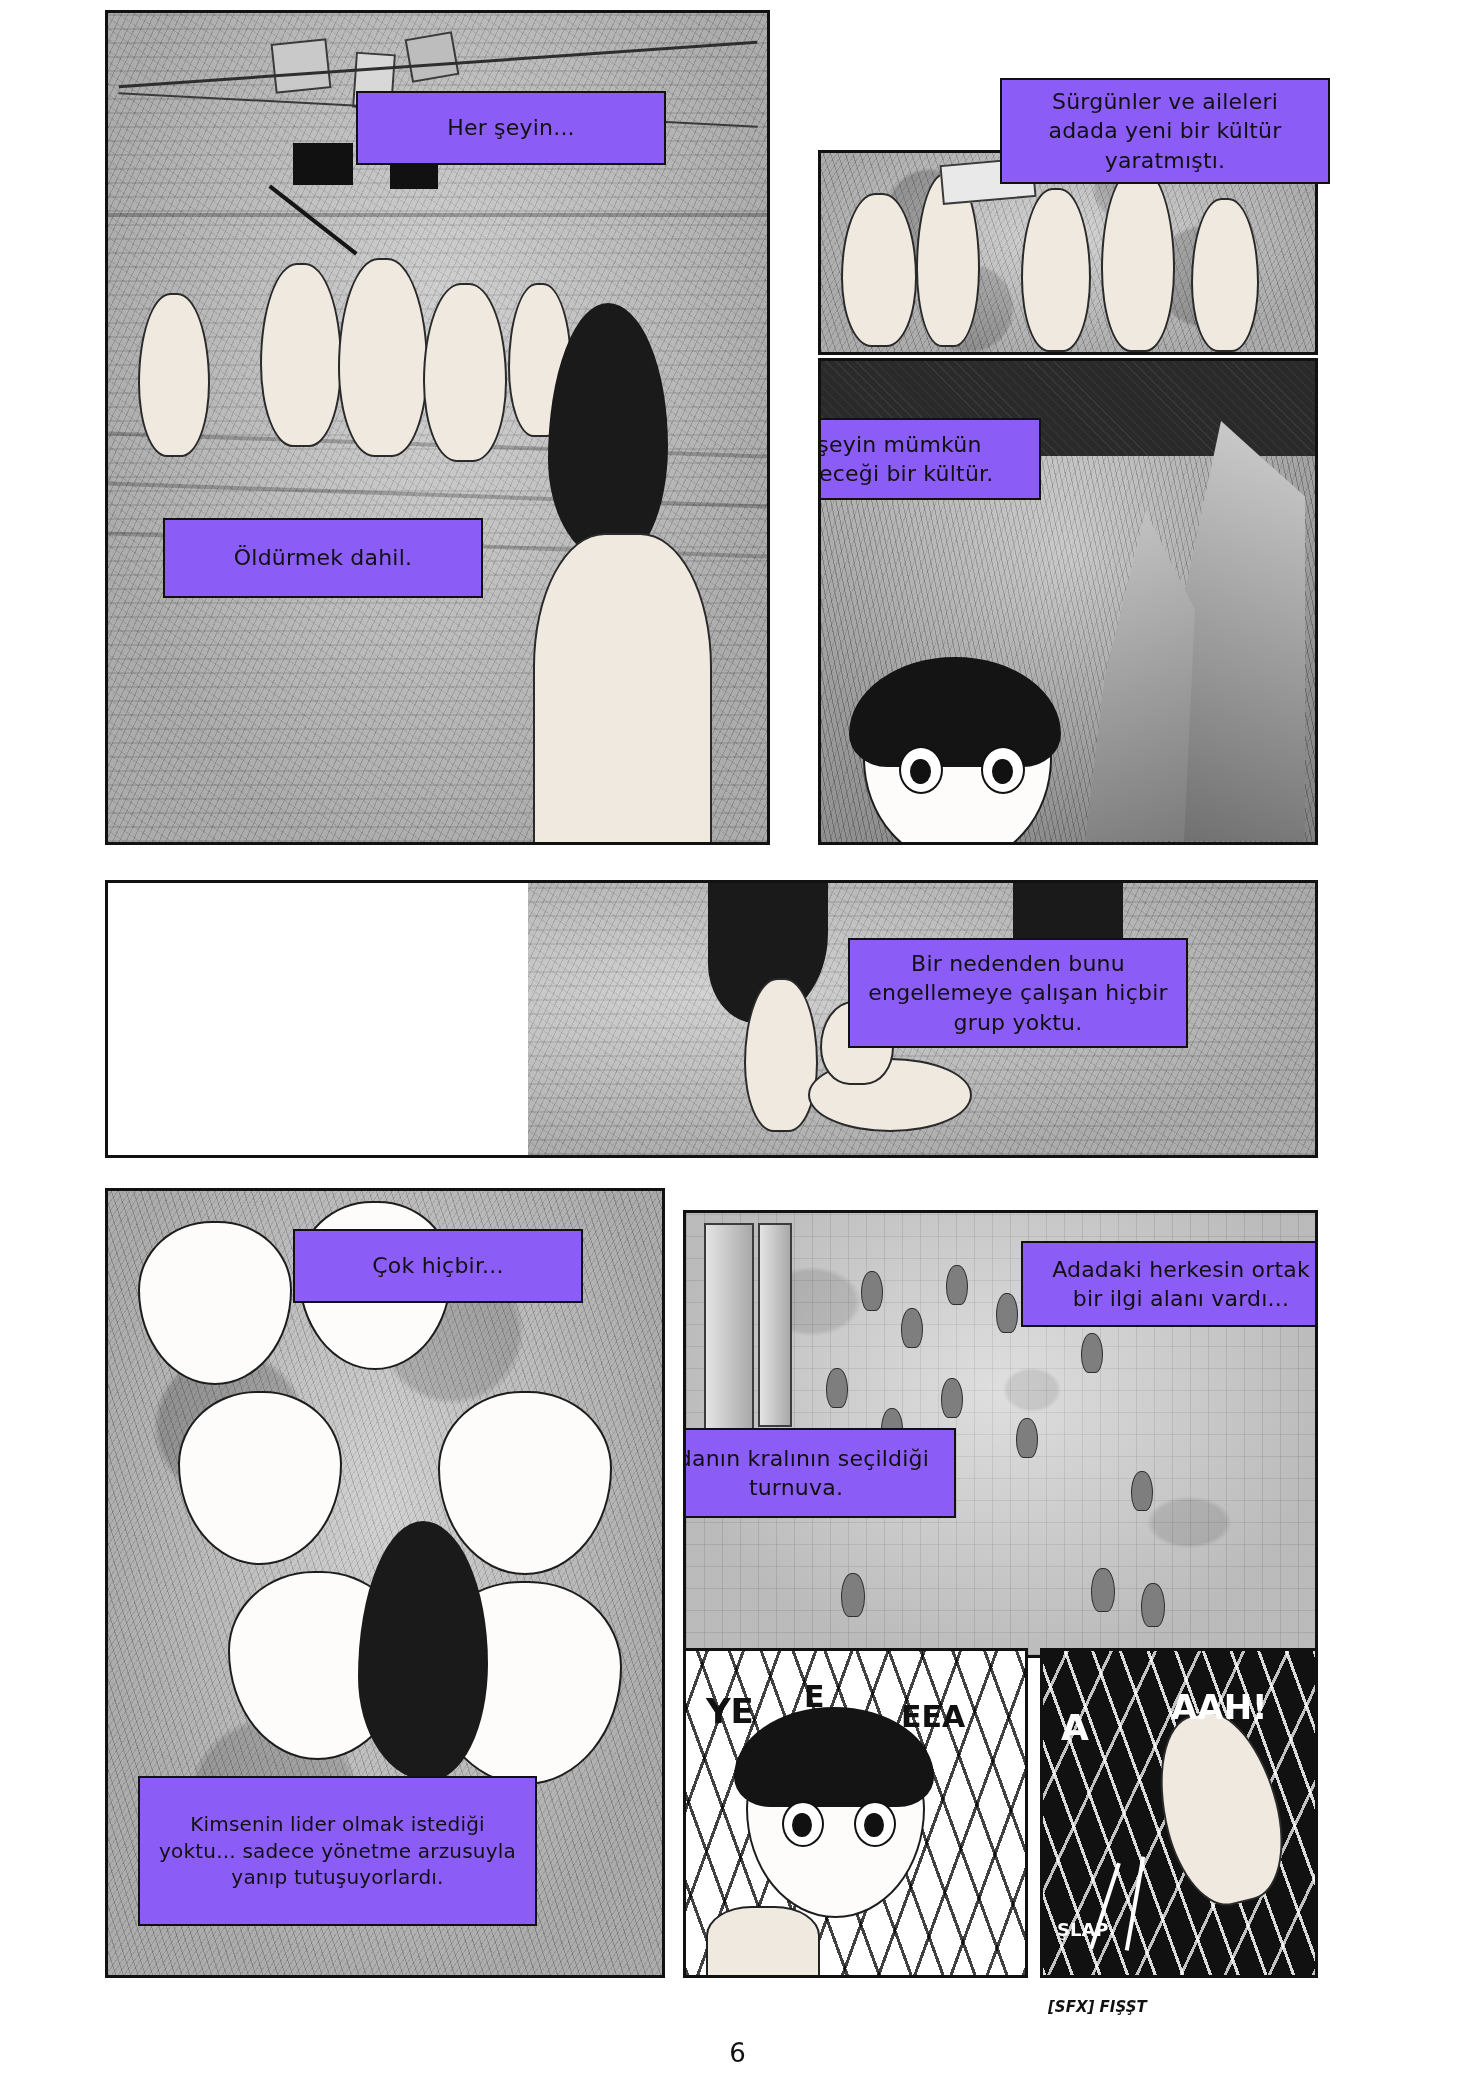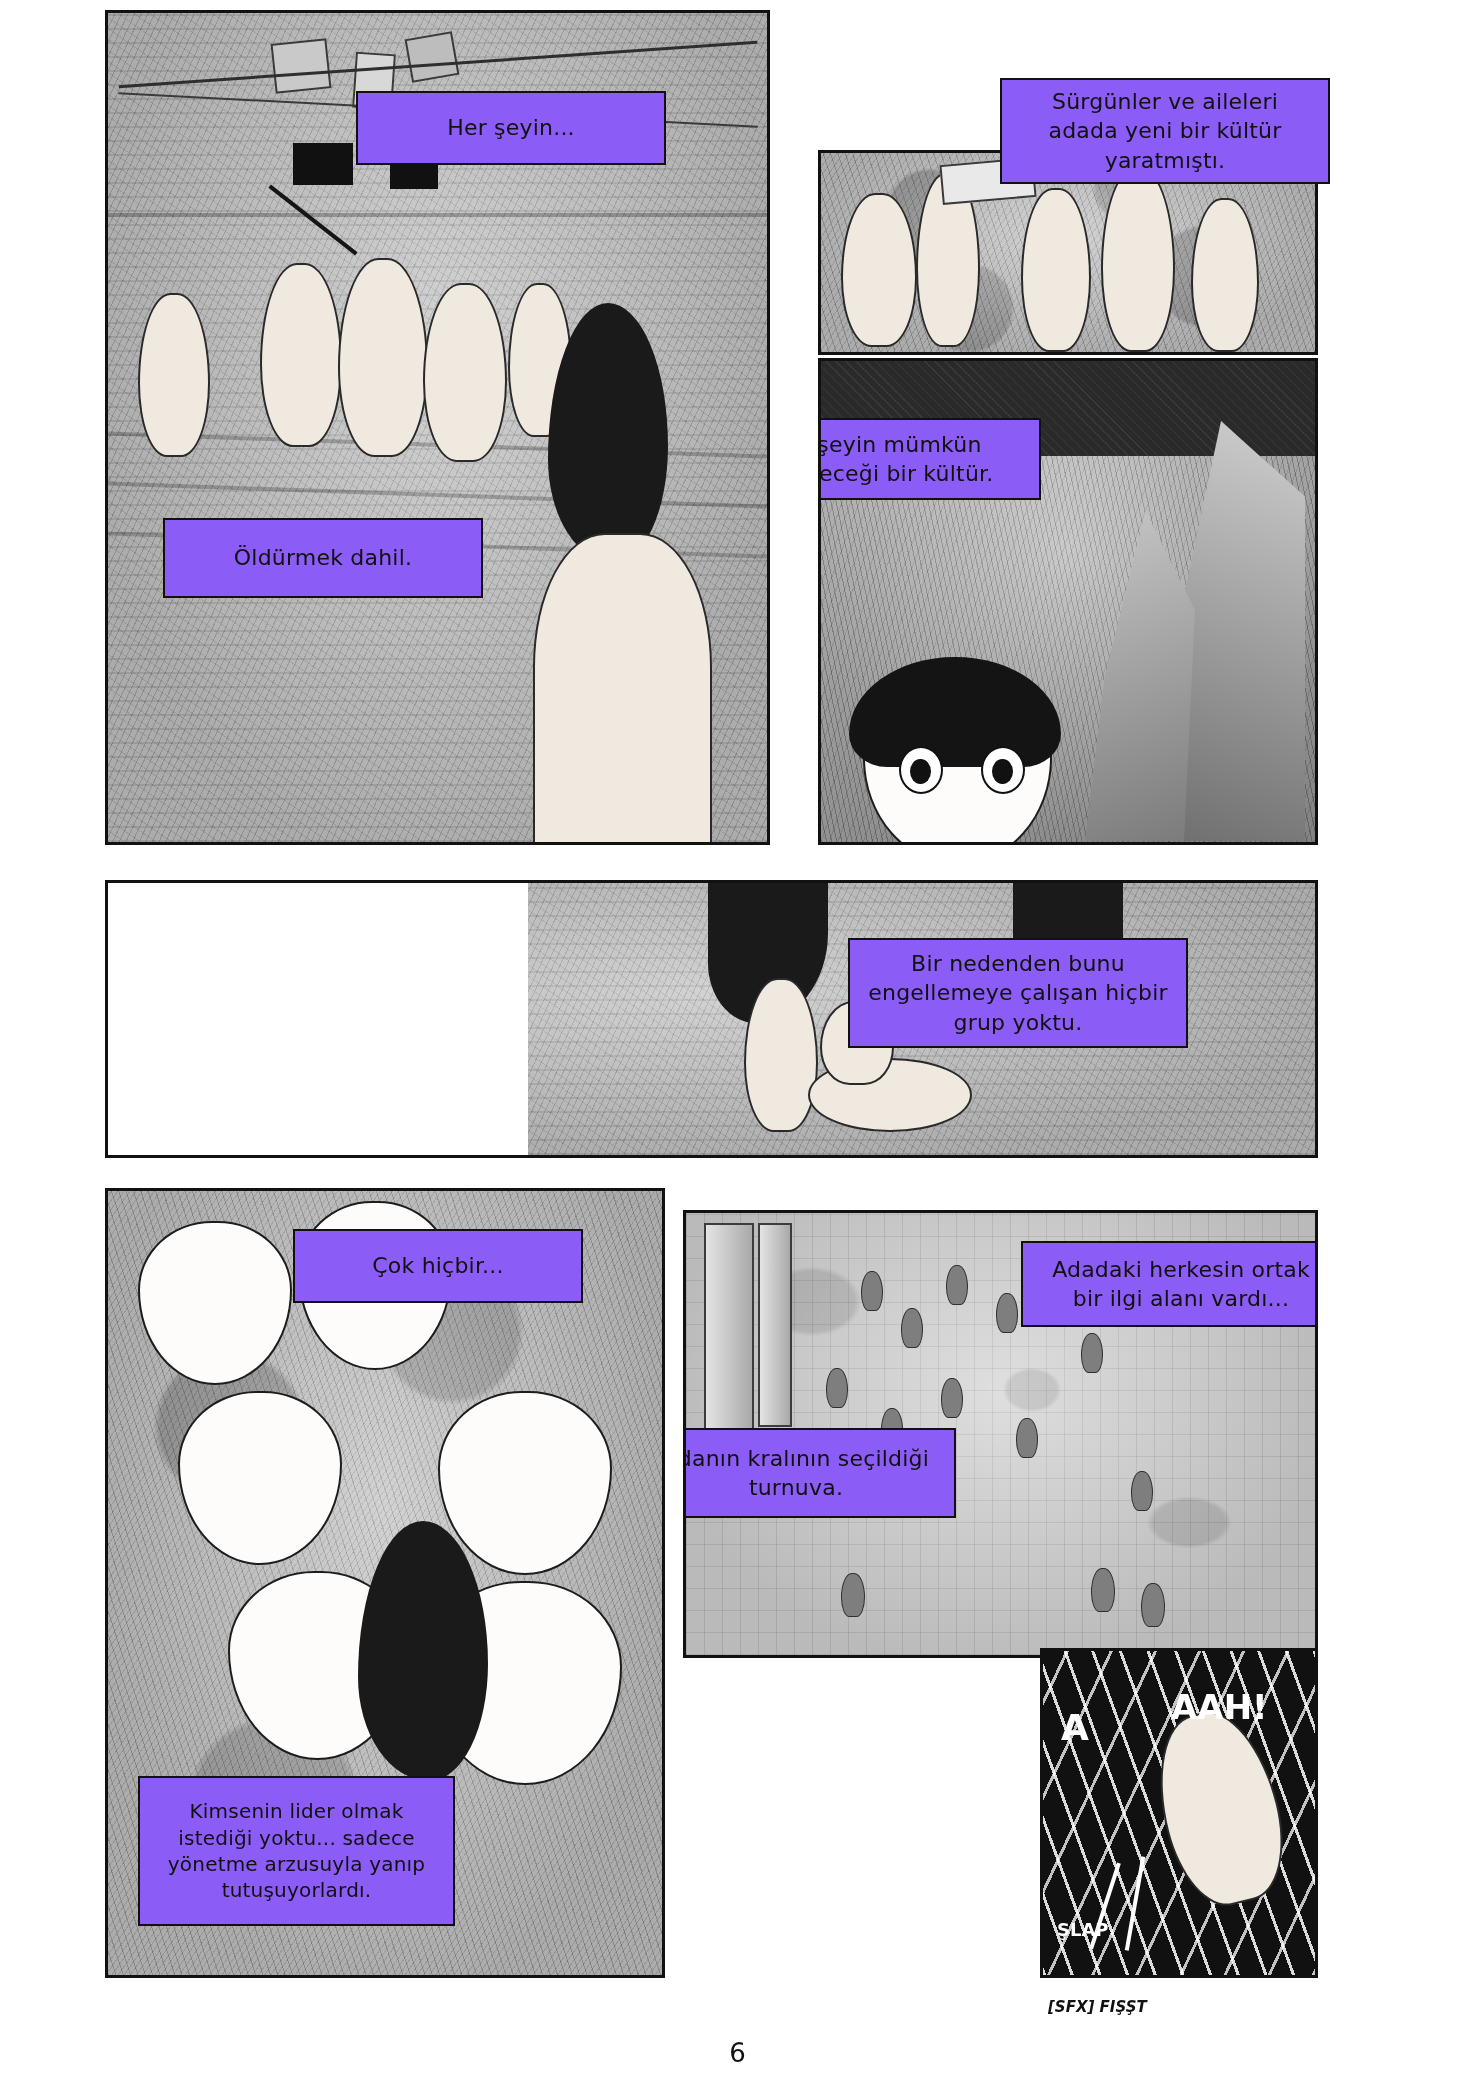--- a/index.html
+++ b/index.html
@@ -276,21 +276,21 @@
     <div class="face" style="left:190px; top:10px; width:150px; height:165px;"></div>
     <div class="face" style="left:70px; top:200px; width:160px; height:170px;"></div>
     <div class="face" style="left:330px; top:200px; width:170px; height:180px;"></div>
     <div class="face" style="left:120px; top:380px; width:175px; height:185px;"></div>
     <div class="face" style="left:320px; top:390px; width:190px; height:200px;"></div>
     <div class="blob" style="left:250px; top:330px; width:130px; height:260px;"></div>
 
     <div class="caption" style="left:185px; top:38px; width:290px; height:74px;">
       <span>Çok hiçbir...</span>
     </div>
-    <div class="caption small" style="left:30px; top:585px; width:317px; height:150px;">
+    <div class="caption small" style="left:30px; top:585px; width:399px; height:150px;">
       <span>Kimsenin lider olmak istediği yoktu... sadece yönetme arzusuyla yanıp tutuşuyorlardı.</span>
     </div>
   </div>
 
   <div class="panel tex-plaza" style="left:683px; top:1188px; width:635px; height:448px;margin-top:22px;">
     <div class="shade"></div>
     <div class="col" style="left:18px; top:10px; width:46px; height:230px;"></div>
     <div class="col" style="left:72px; top:10px; width:30px; height:200px;"></div>
     <div class="dot-person" style="left:175px; top:58px; width:20px; height:38px;"></div>
     <div class="dot-person" style="left:215px; top:95px; width:20px; height:38px;"></div>
@@ -308,20 +308,31 @@
     <div class="dot-person" style="left:455px; top:370px; width:22px; height:42px;"></div>
 
     <div class="caption" style="left:335px; top:28px; width:320px; height:86px;">
       <span>Adadaki herkesin ortak bir ilgi alanı vardı...</span>
     </div>
     <div class="caption" style="left:-50px; top:215px; width:320px; height:90px;">
       <span>Adanın kralının seçildiği turnuva.</span>
     </div>
   </div>
 
+  <div class="panel tex-sfx" style="left:683px; top:1648px; width:345px; height:330px;">
+    <div class="face" style="left:60px; top:78px; width:175px; height:185px;"></div>
+    <div class="hair" style="left:48px; top:56px; width:200px; height:100px;"></div>
+    <div class="eye" style="left:96px; top:150px; width:38px; height:42px;"></div>
+    <div class="eye" style="left:168px; top:150px; width:38px; height:42px;"></div>
+    <div style="position:absolute; left:20px; top:255px; width:110px; height:70px; background:#efe9df; border:2px solid #222; border-radius:40% 40% 0 0;"></div>
+
+    <span class="sfx-label" style="left:20px; top:40px; font-size:34px; font-style:normal;">YE</span>
+    <span class="sfx-label" style="left:118px; top:28px; font-size:30px; font-style:normal;">E</span>
+    <span class="sfx-label" style="left:215px; top:48px; font-size:30px; font-style:normal;">EEA</span>
+  </div>
 
   <div class="panel tex-sfx-dark" style="left:1040px; top:1648px; width:278px; height:330px;">
     <div class="figure" style="left:120px; top:60px; width:110px; height:190px; transform:rotate(-14deg);"></div>
     <div style="position:absolute; left:60px; top:210px; width:4px; height:90px; background:#fff; transform:rotate(18deg);"></div>
     <div style="position:absolute; left:90px; top:205px; width:4px; height:95px; background:#fff; transform:rotate(10deg);"></div>
 
     <span class="sfx-label" style="left:18px; top:56px; font-size:36px; color:#fff; font-style:normal;">A</span>
     <span class="sfx-label" style="left:128px; top:36px; font-size:34px; color:#fff; font-style:normal;">AAH!</span>
     <span class="sfx-label" style="left:14px; top:268px; font-size:18px; color:#fff; font-style:normal;">ŞLAP</span>
   </div>

